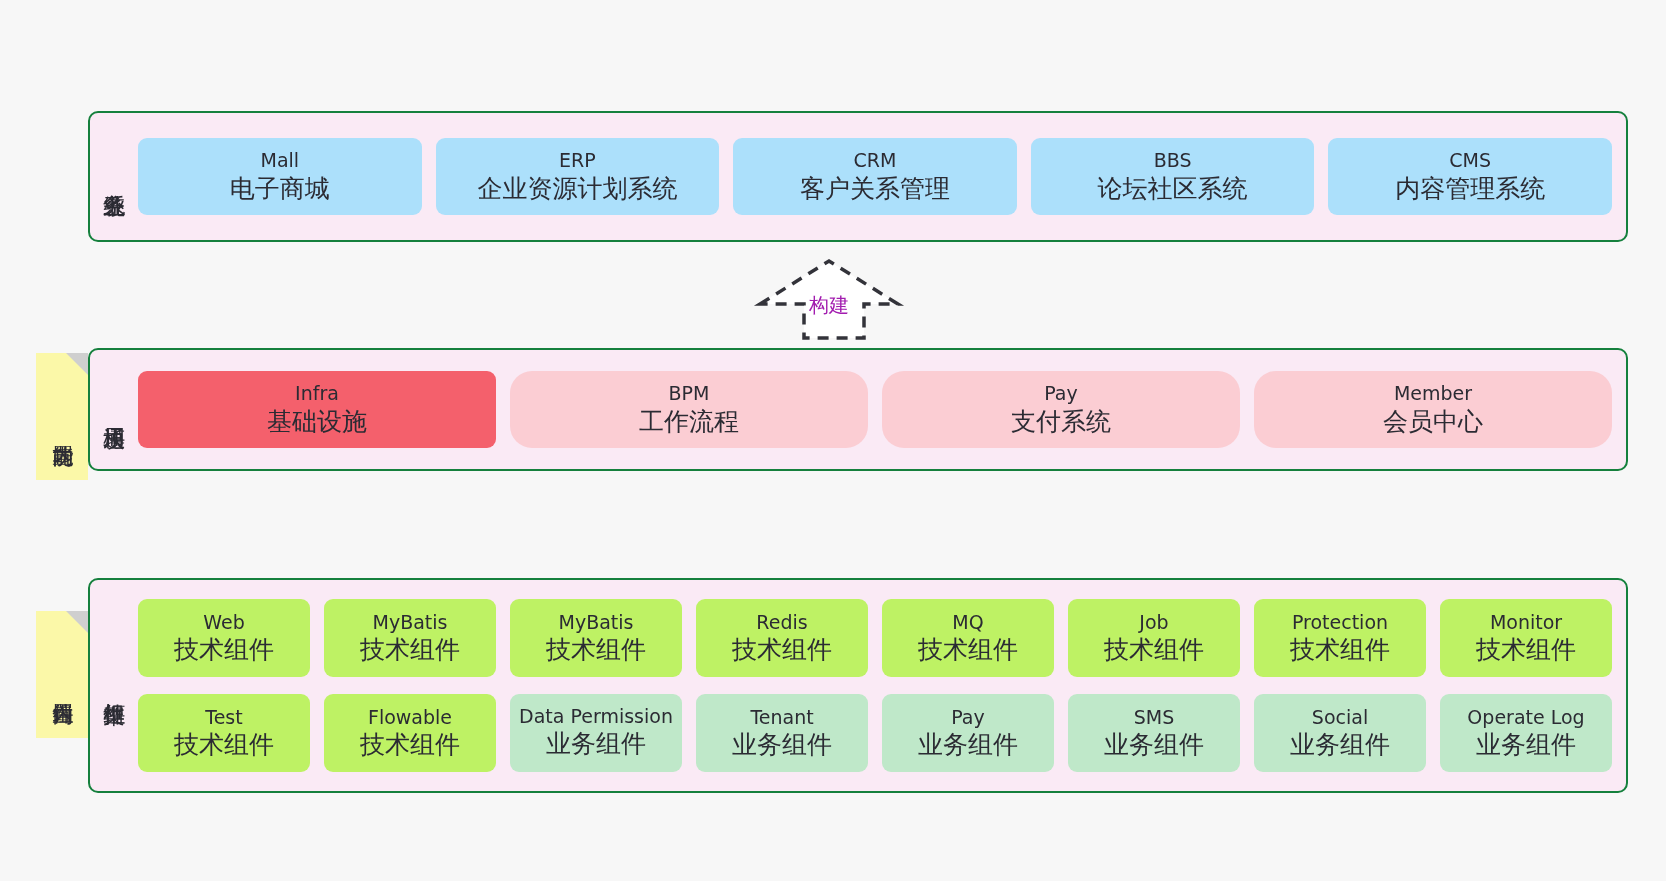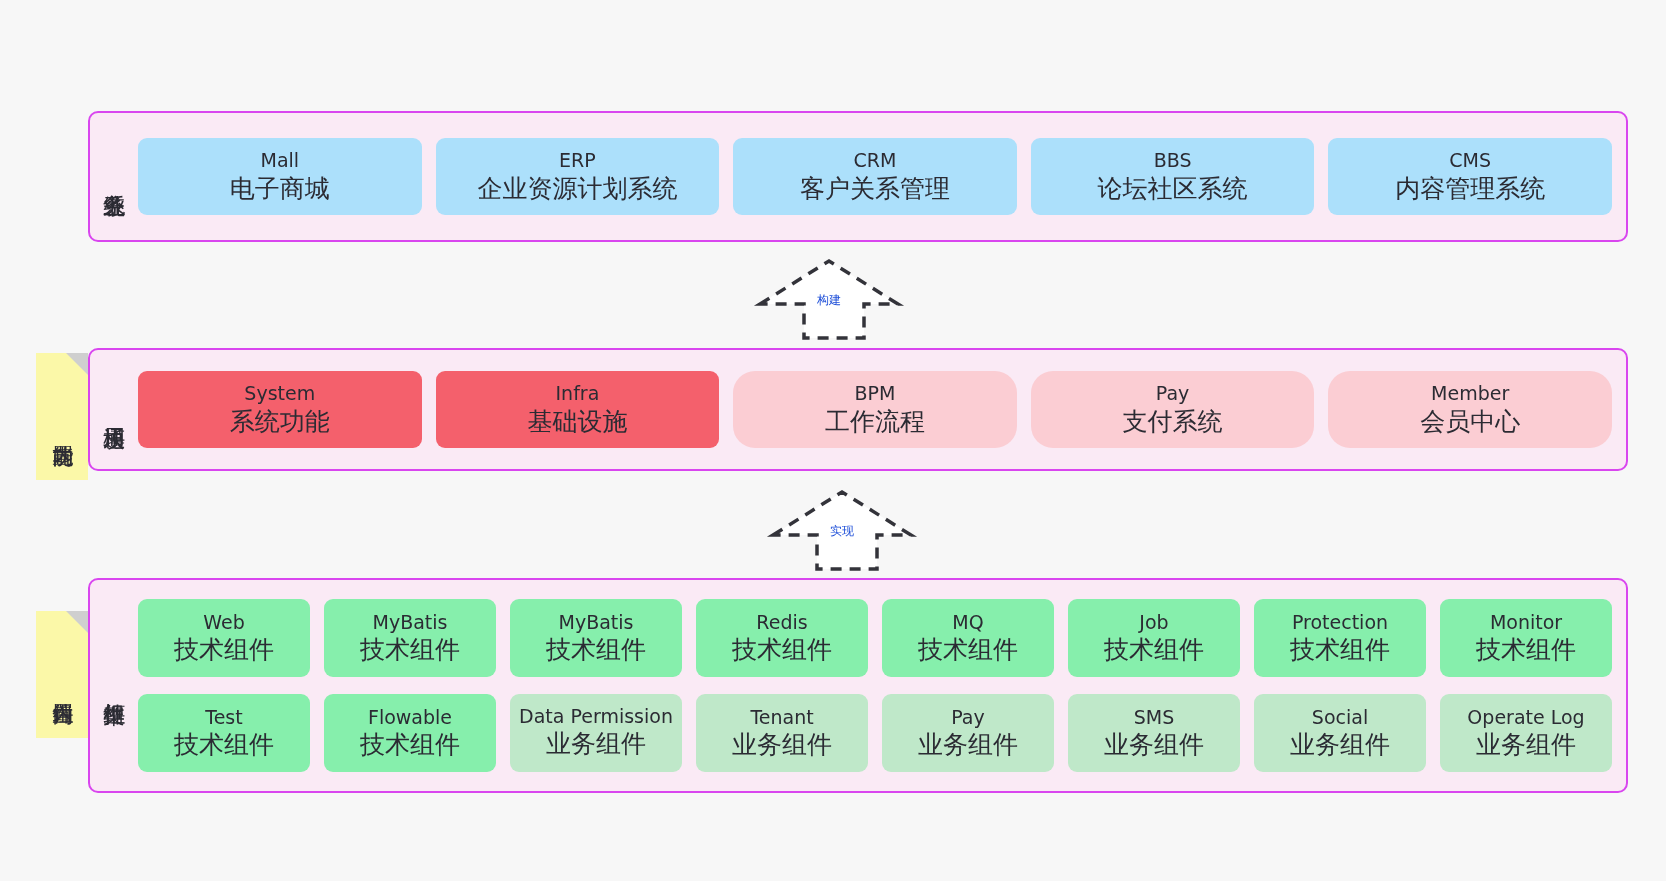--- a/index.html
+++ b/index.html
@@ -19,21 +19,21 @@
 
   .canvas {
     position: absolute;
     inset: 0;
   }
 
   
   .layer {
     position: absolute;
     background: #faeaf5;
-    border: 2px solid #d946ef;
+    border: 2px solid #15803d;
     border-radius: 10px;
     box-sizing: border-box;
     display: flex;
     align-items: stretch;
   }
 
   .layer-title {
     flex: 0 0 auto;
     width: 44px;
     display: flex;
@@ -75,21 +75,21 @@
     box-sizing: border-box;
     padding: 4px 2px;
   }
   .card .t1 { font-size: 19px; }
   .card .t2 { font-size: 25px; }
 
   
   .c-blue        { background: #ace0fb; }
   .c-red         { background: #f4606c; }
   .c-pink        { background: #fbcdd3; border-radius: 22px; }
-  .c-green       { background: #86efac; }
+  .c-green       { background: #bef264; }
   .c-green-light { background: #bfe8c9; }
 
   
   .note {
     position: absolute;
     background: #fbf8a8;
     box-sizing: border-box;
     display: flex;
     align-items: center;
     justify-content: center;
@@ -118,22 +118,22 @@
   .arrow {
     position: absolute;
     z-index: 2;
   }
   .arrow svg { display: block; overflow: visible; }
   .arrow-label {
     position: absolute;
     left: 50%;
     transform: translateX(-50%);
     top: 34px;
-    font-size: 12px;
-    color: #1d4ed8;
+    font-size: 20px;
+    color: #a21caf;
     background: transparent;
     white-space: nowrap;
   }
 </style>
 </head>
 <body>
 
 <div class="canvas">
 
   <div class="layer" id="layer-business" style="left:88px; top:111px; width:1540px; height:131px;">
@@ -174,49 +174,39 @@
   <div class="note" style="left:36px; top:353px; width:52px; height:127px;">
     <span class="fold"></span>
     <span class="note-text">内置功能</span>
   </div>
 
   <div class="layer" id="layer-common" style="left:88px; top:348px; width:1540px; height:123px;">
     <div class="layer-title">通用模块</div>
     <div class="layer-body">
       <div class="row" style="height:77px;">
         <div class="card c-red">
-          <span class="t1">System</span>
-          <span class="t2">系统功能</span>
-        </div>
-        <div class="card c-red">
           <span class="t1">Infra</span>
           <span class="t2">基础设施</span>
         </div>
         <div class="card c-pink">
           <span class="t1">BPM</span>
           <span class="t2">工作流程</span>
         </div>
         <div class="card c-pink">
           <span class="t1">Pay</span>
           <span class="t2">支付系统</span>
         </div>
         <div class="card c-pink">
           <span class="t1">Member</span>
           <span class="t2">会员中心</span>
         </div>
       </div>
     </div>
   </div>
 
-  <div class="arrow" style="left:771px; top:489px; width:142px; height:82px;">
-    <svg width="142" height="82" viewBox="0 0 142 82" fill="none">
-      <path d="M2 46 L71 3 L140 46 L106 46 L106 80 L46 80 L46 46 Z" fill="#ffffff" stroke="#33333a" stroke-width="3.5" stroke-dasharray="11 8" stroke-linejoin="miter"></path>
-    </svg>
-    <span class="arrow-label">实现</span>
-  </div>
 
   <div class="note" style="left:36px; top:611px; width:52px; height:127px;">
     <span class="fold"></span>
     <span class="note-text">内置组件</span>
   </div>
 
   <div class="layer" id="layer-framework" style="left:88px; top:578px; width:1540px; height:215px;">
     <div class="layer-title">框架组件</div>
     <div class="layer-body">
       <div class="row" style="height:78px;">

